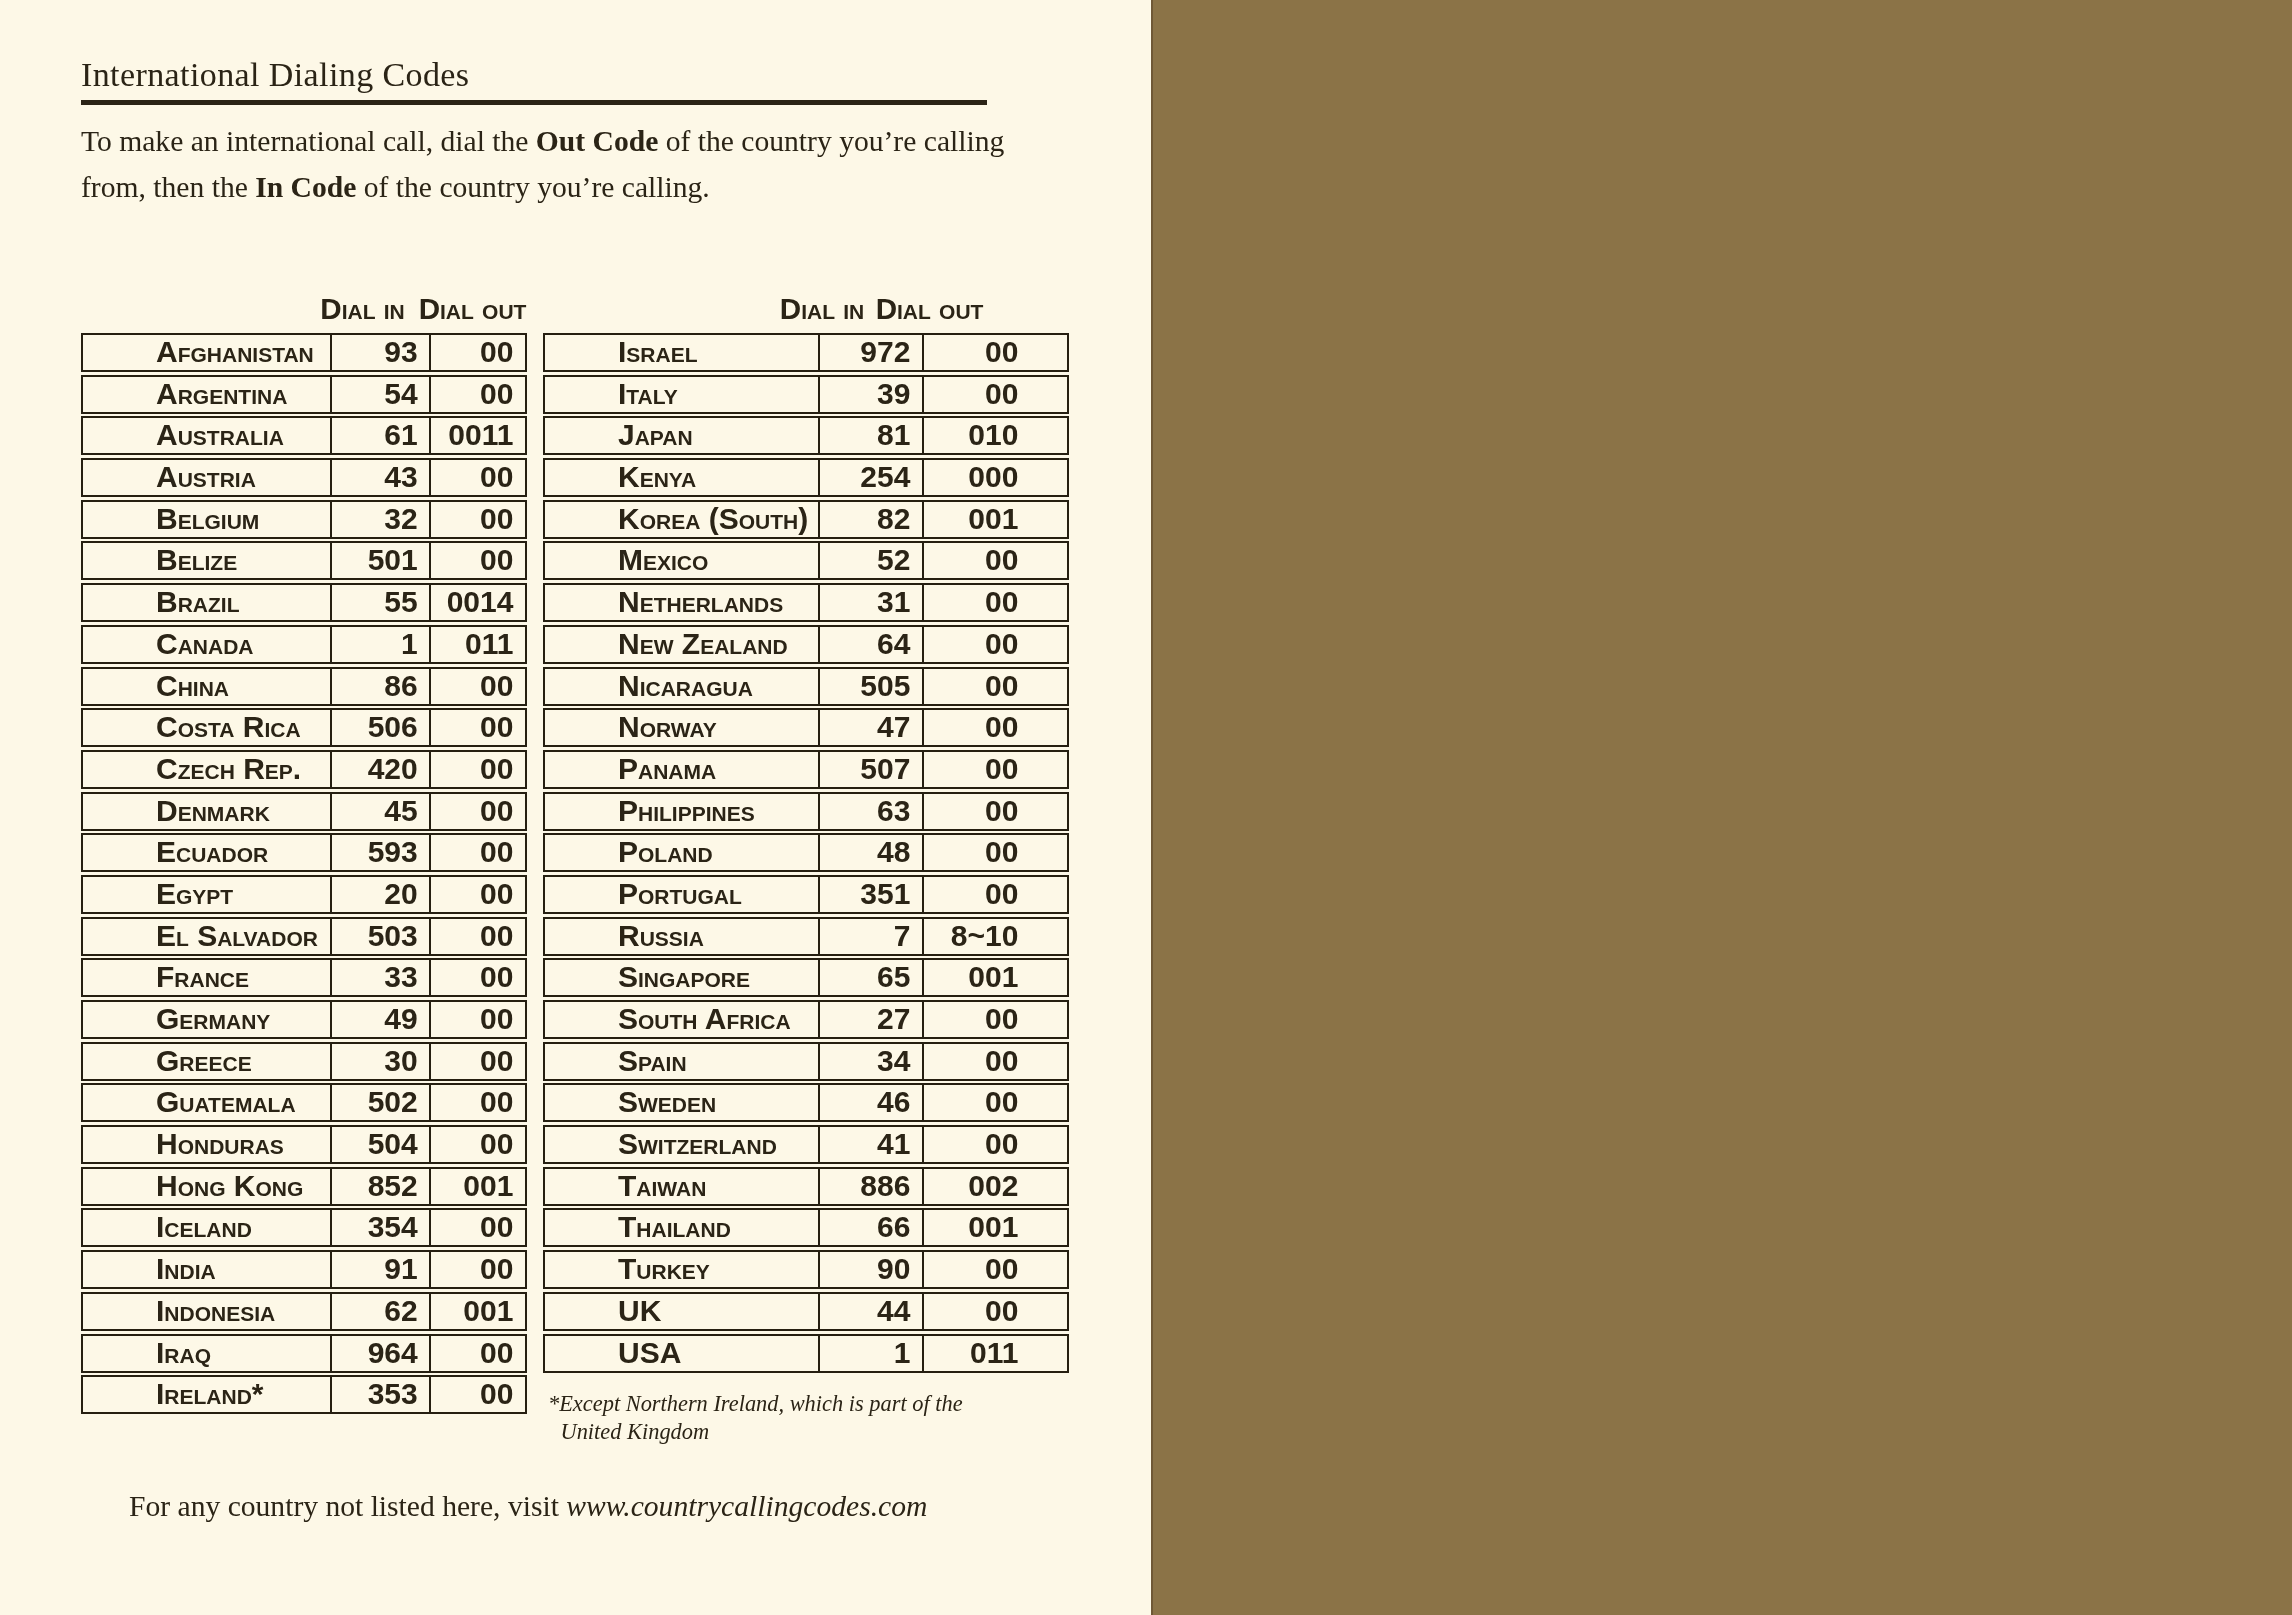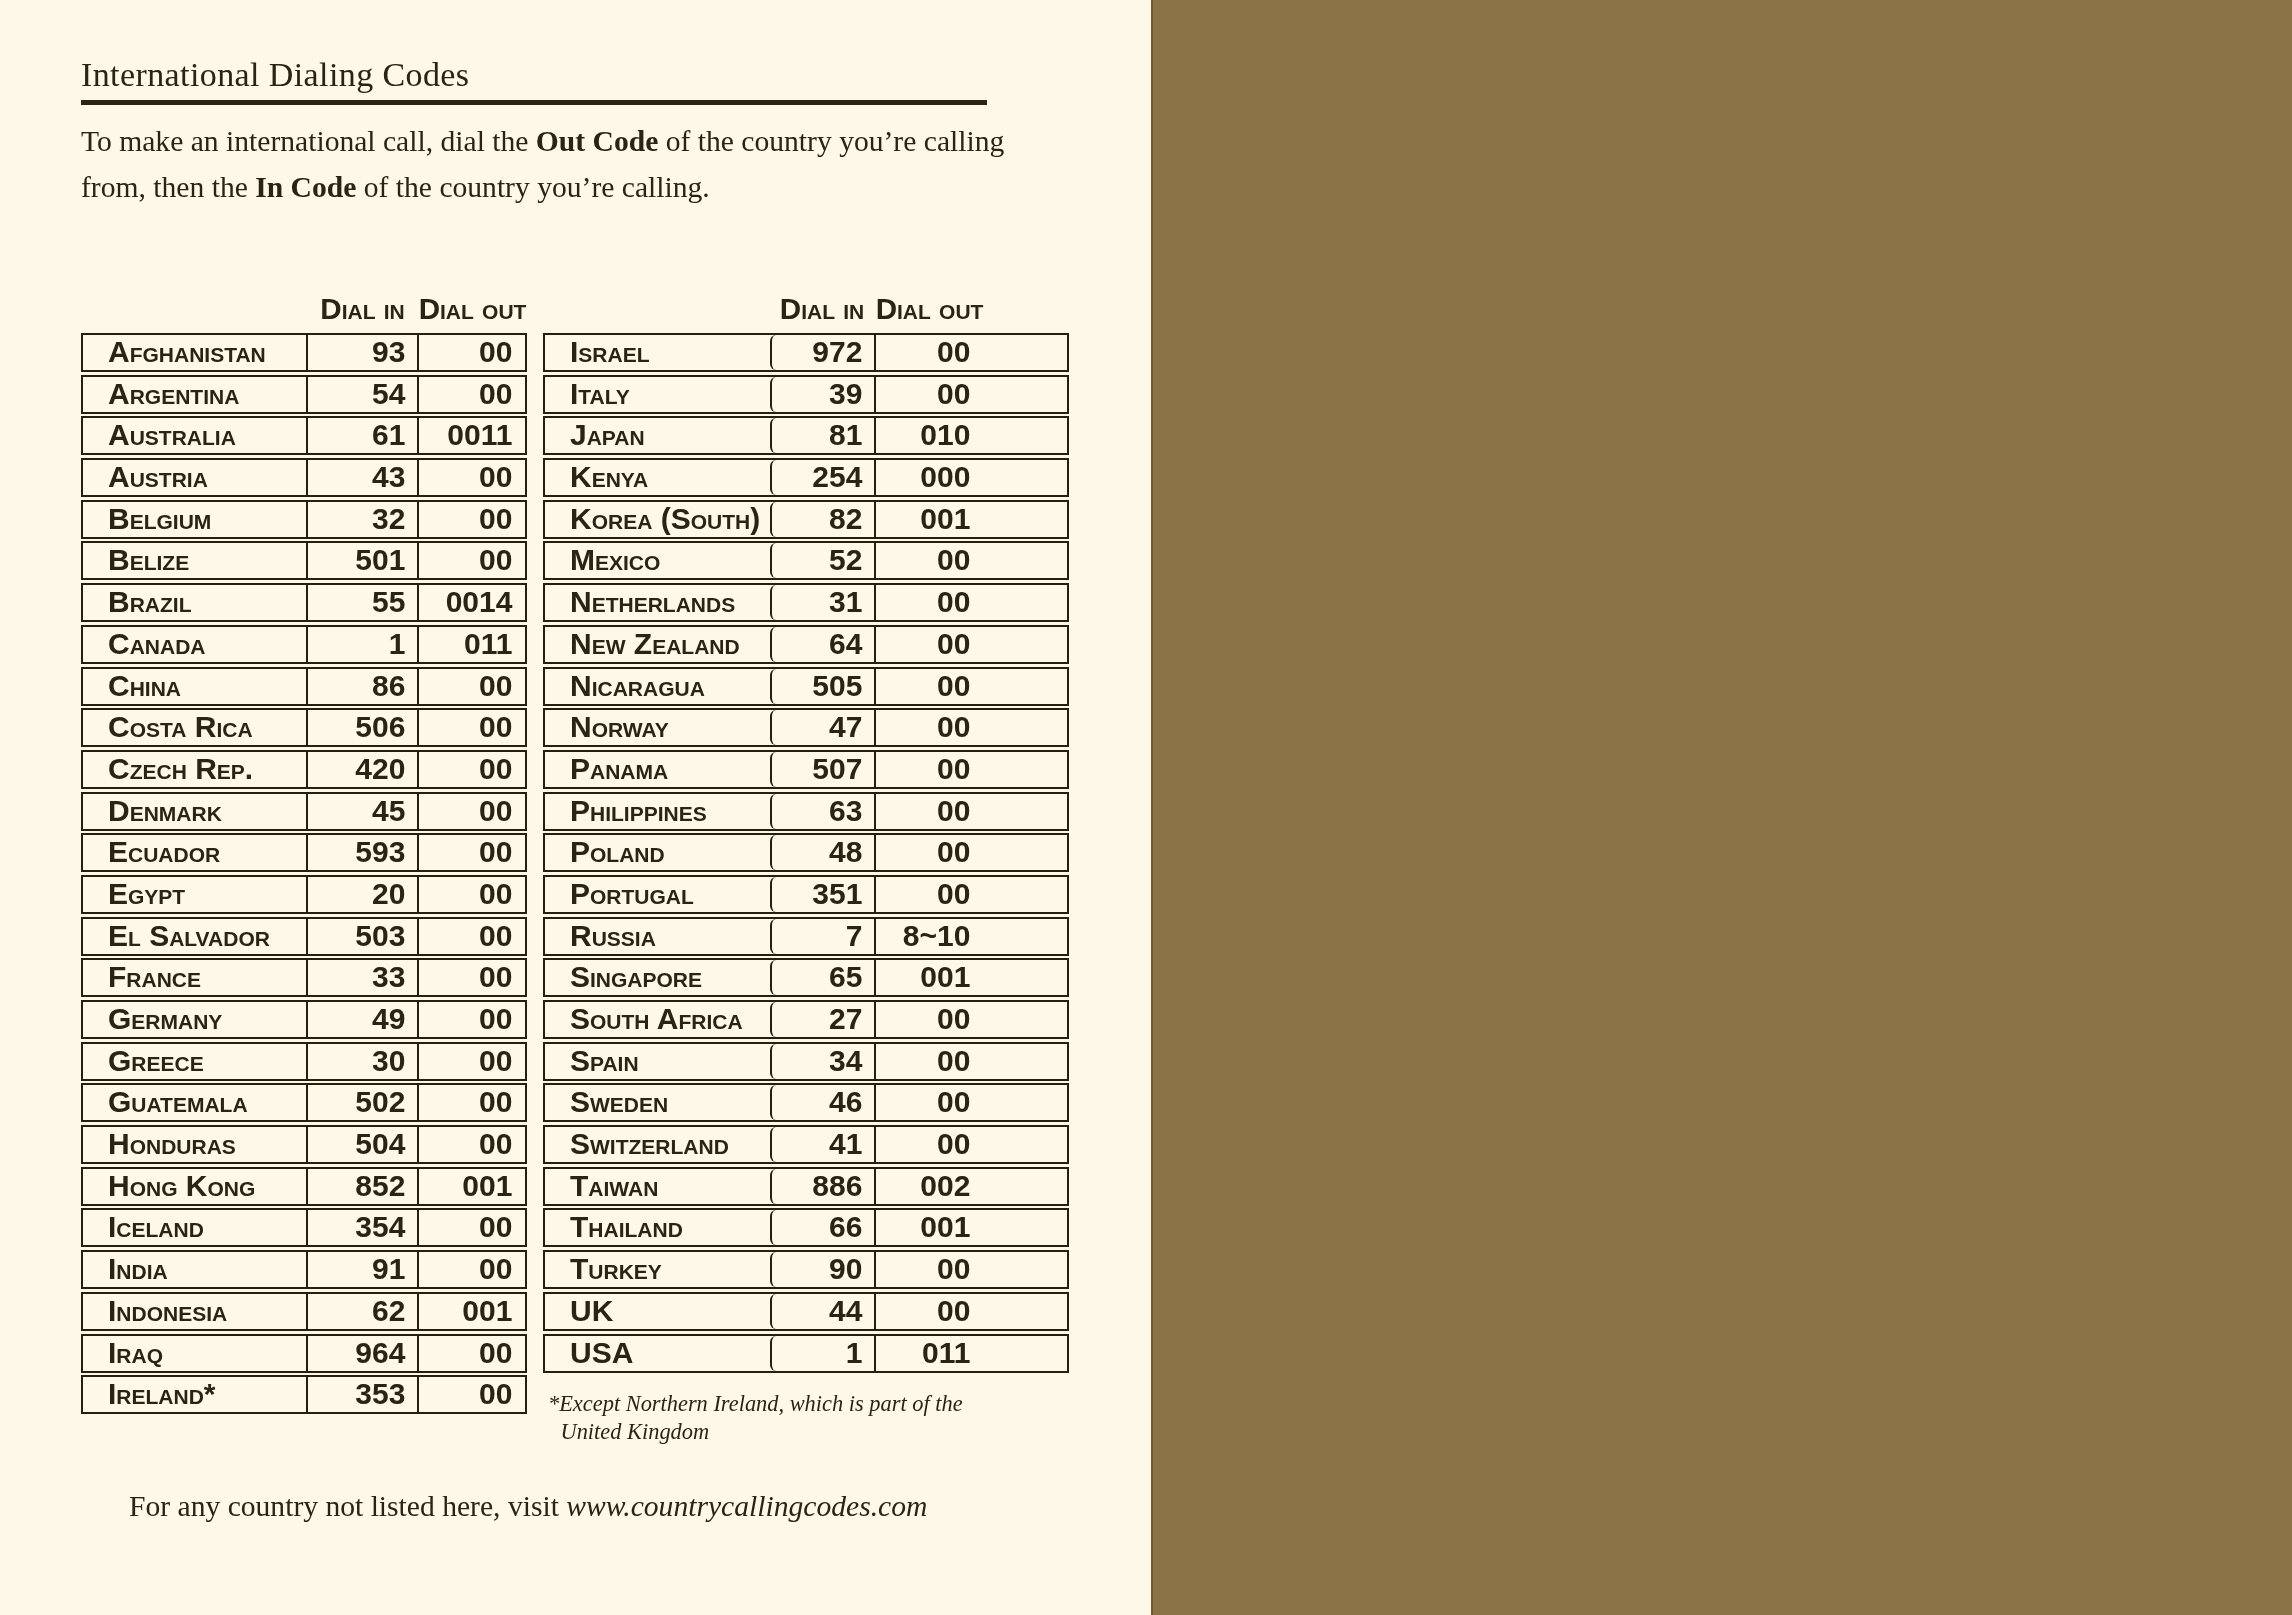--- a/index.html
+++ b/index.html
@@ -61,27 +61,27 @@
     display:flex;height:39px;box-sizing:border-box;
     border:2.7px solid var(--border);margin-bottom:2.7px;
     background:var(--paper);
   }
   .cell{
     font-family:"Liberation Sans", sans-serif;
     font-stretch:condensed;
     font-weight:700;font-size:30px;line-height:34px;
     box-sizing:border-box;white-space:nowrap;overflow:hidden;
   }
-  .cell.country{font-variant:small-caps;padding-left:25px;text-align:left;}
+  .cell.country{font-variant:small-caps;padding-left:25px;text-align:left;margin-left:48px;}
   .cell.num{text-align:right;padding-right:11.6px;border-left:2.7px solid var(--border);}
   .tbl.left  .cell.country{width:223px;}
   .tbl.left  .cell.in {width:111px;}
   .tbl.left  .cell.out{width:107px;}
   .tbl.right .cell.country{width:225px;}
-  .tbl.right .cell.in {width:104px;border-radius:6px;}
+  .tbl.right .cell.in {width:104px;}
   .tbl.right .cell.out{width:108px;}
 
   .footnote{
     position:absolute;left:548px;top:1390px;width:448px;
     font-size:22.4px;line-height:28px;font-style:italic;
   }
   .footnote .fn2{padding-left:12.5px;}
 
   .bottom-note{
     position:absolute;left:129px;top:1490px;

